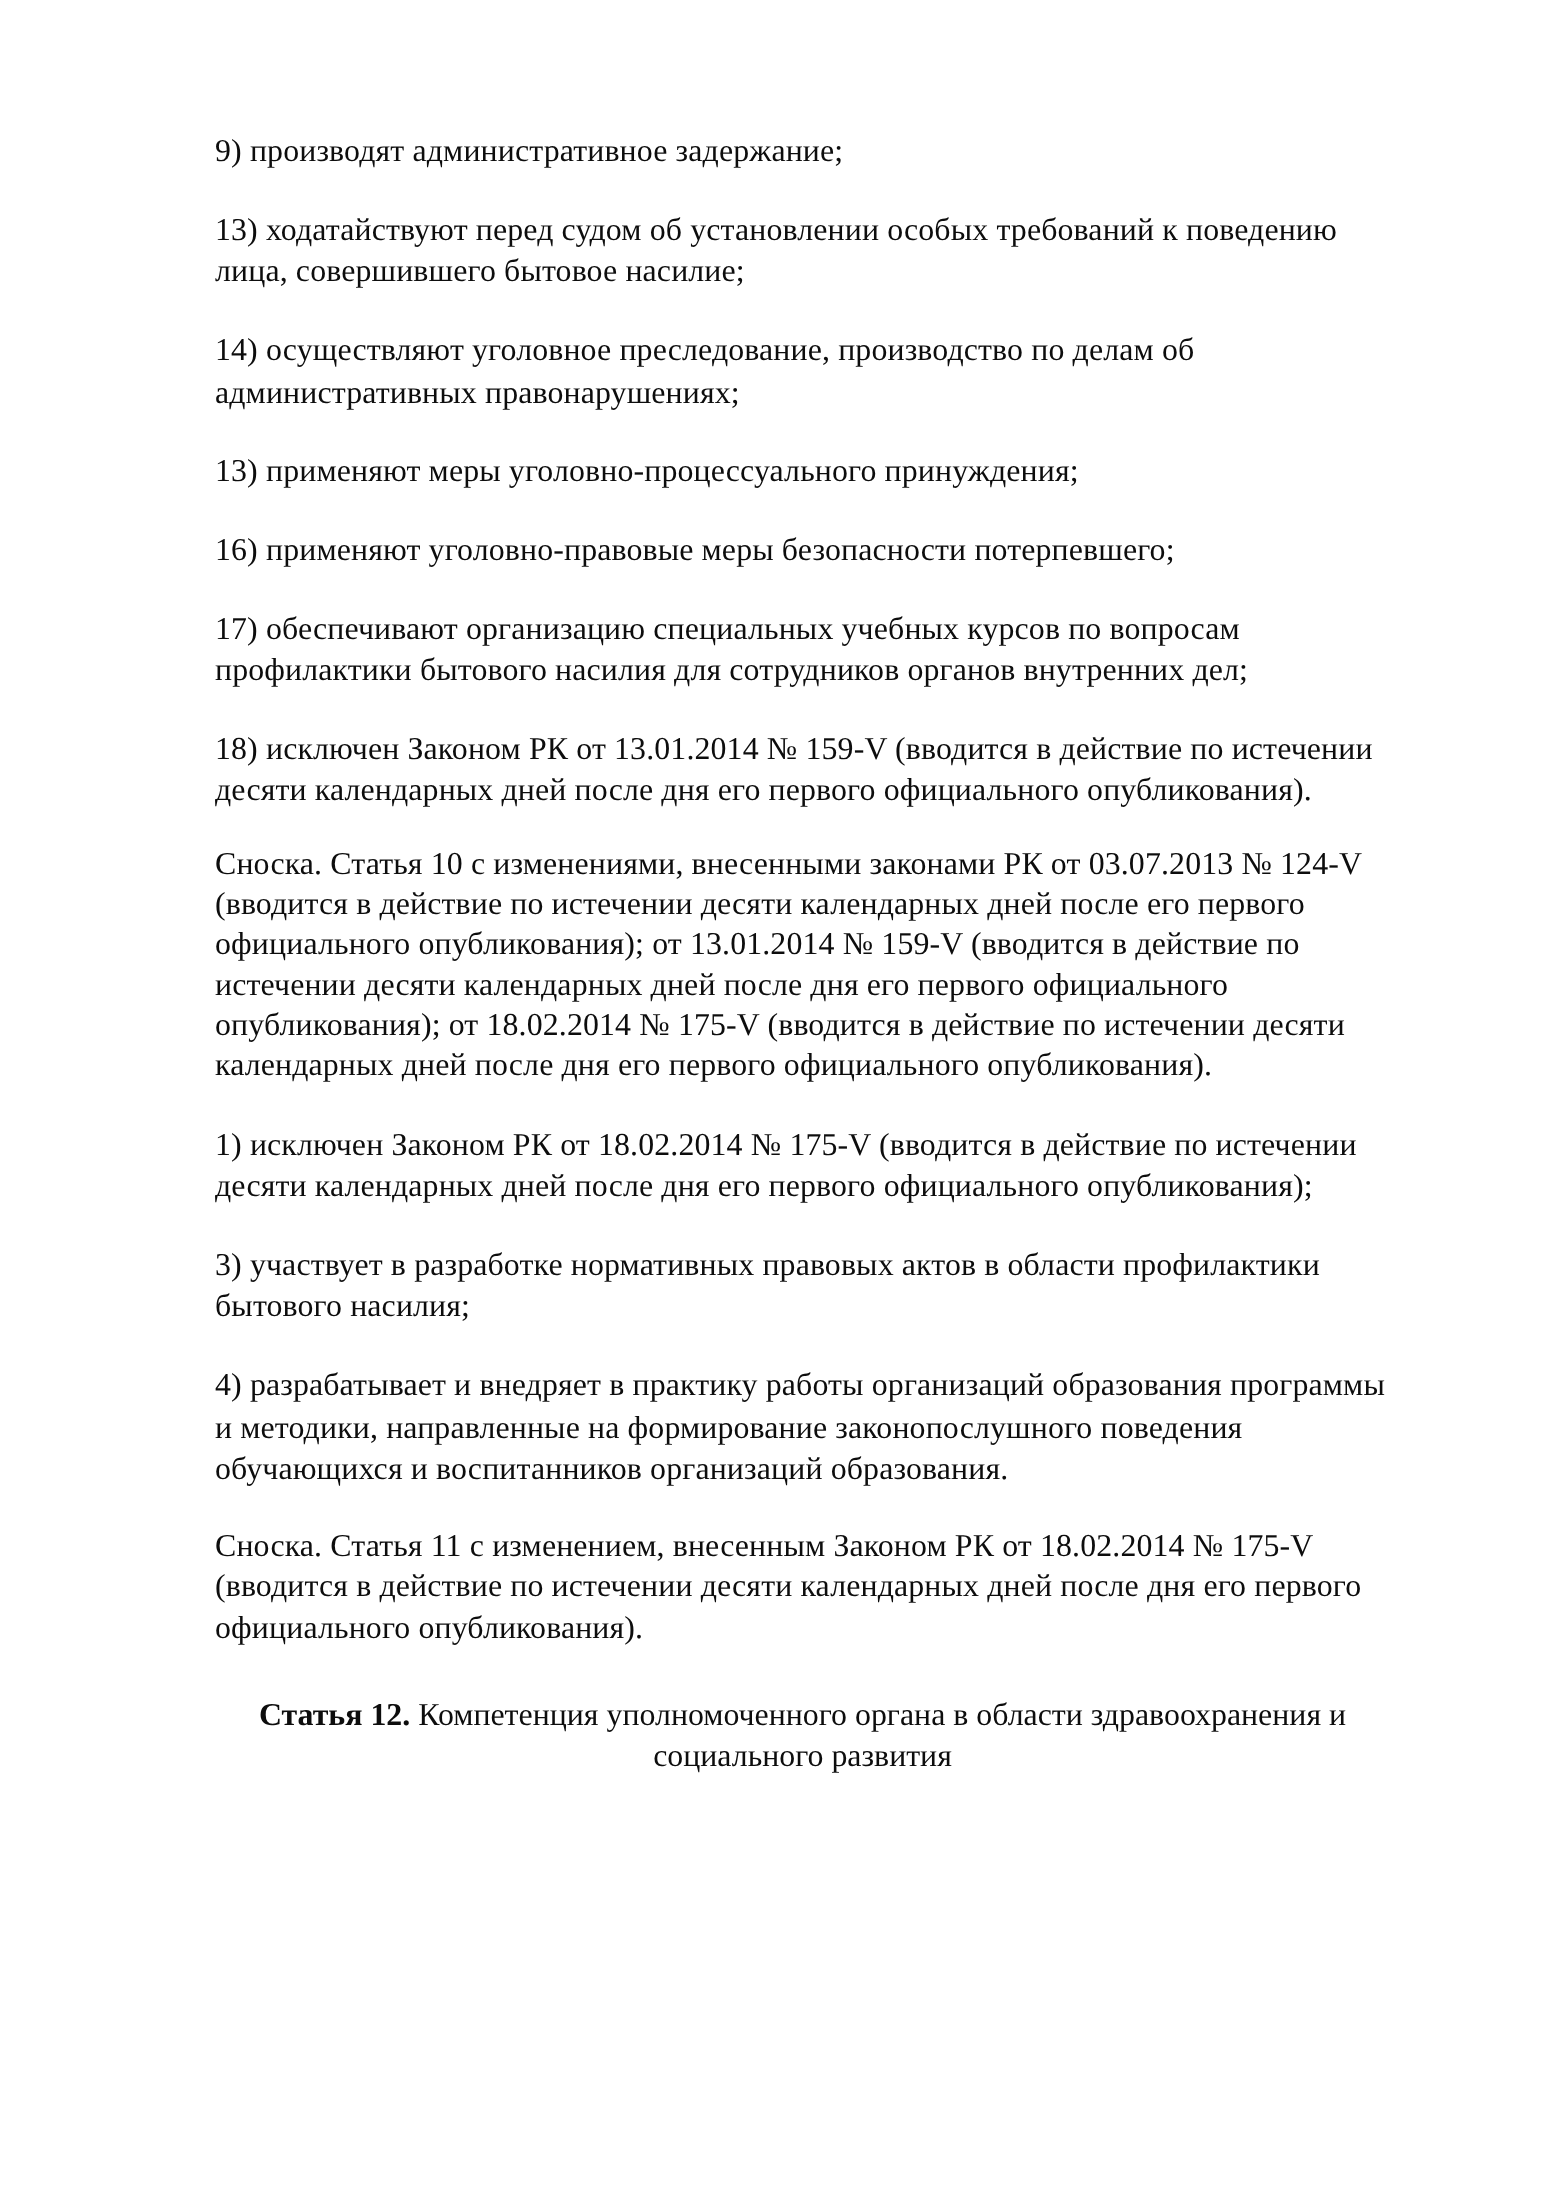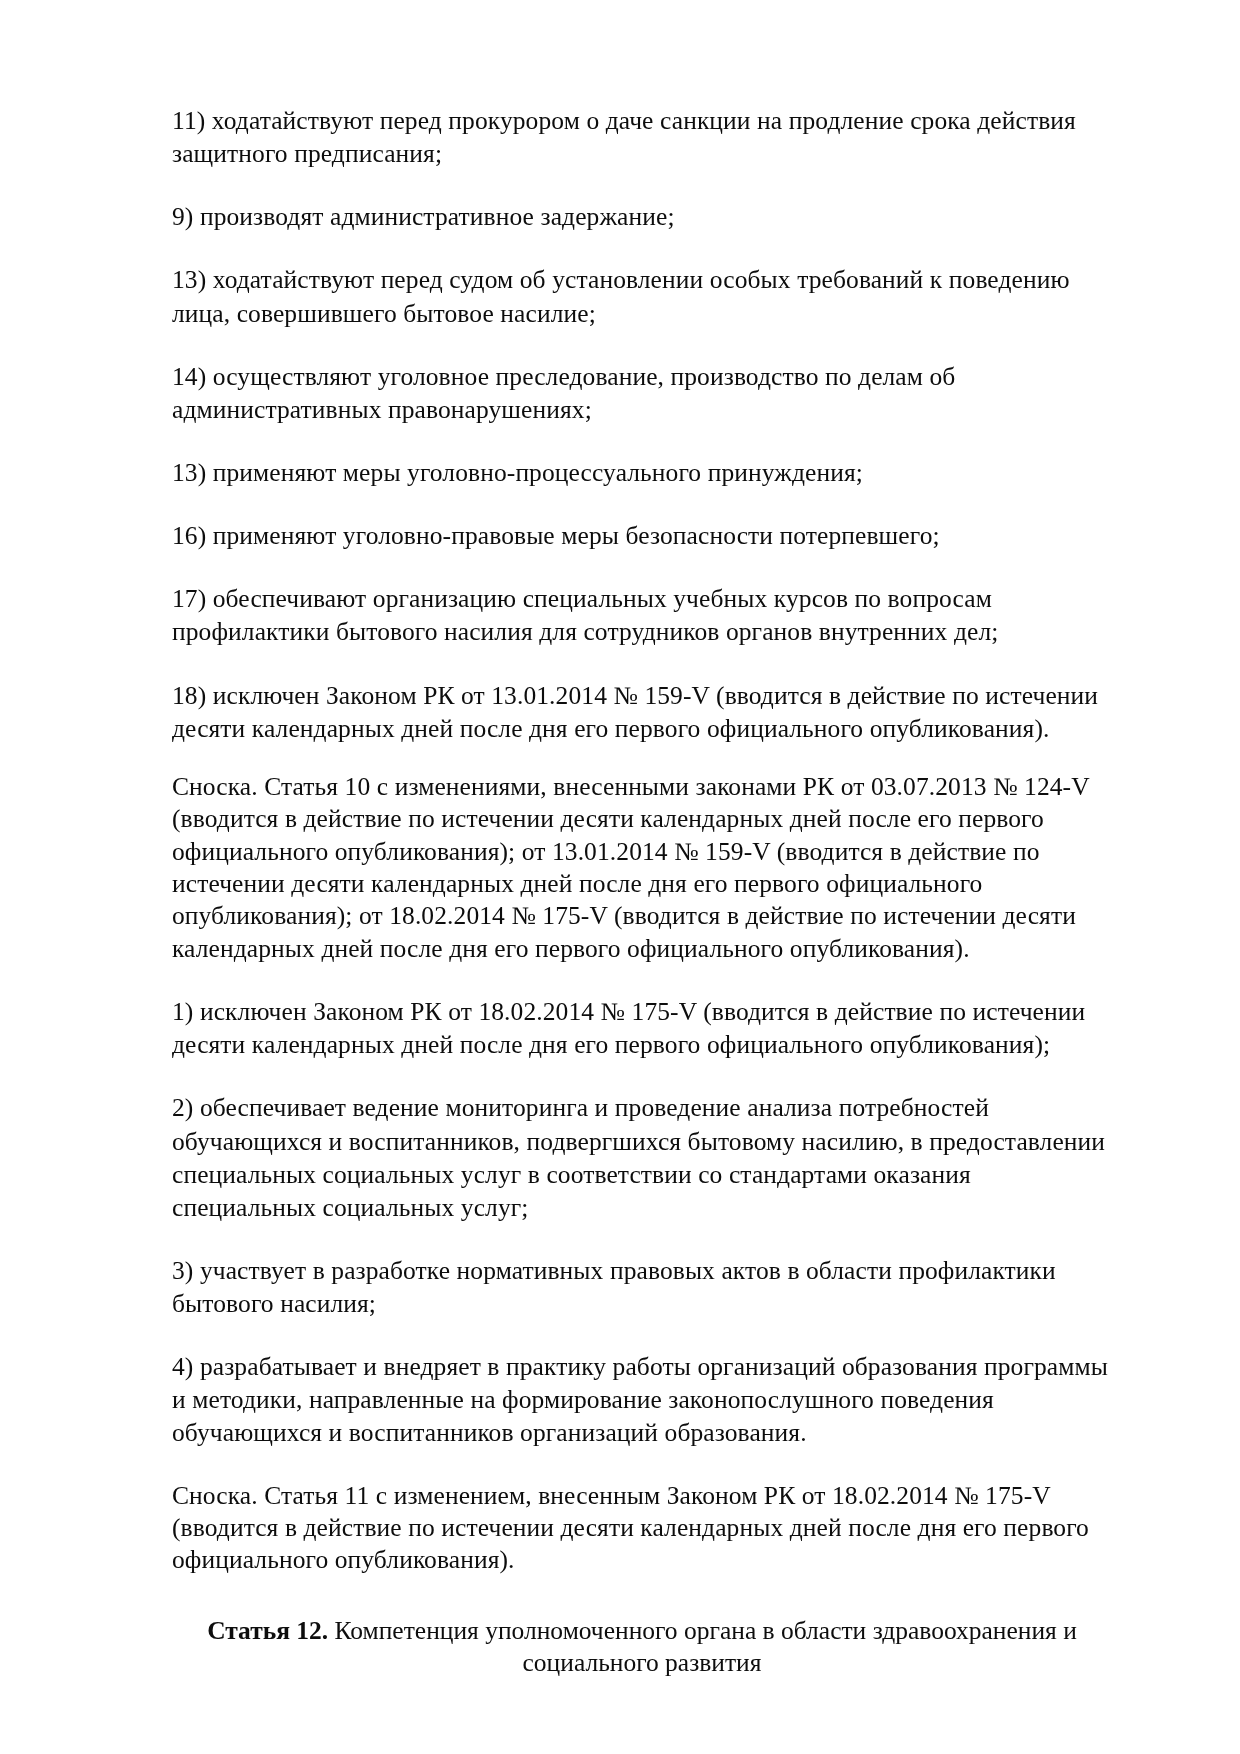--- a/index.html
+++ b/index.html
@@ -53,35 +53,33 @@
   .heading-two-line {
     line-height: 1.28;
   }
 </style>
 </head>
 <body>
 
 <div class="page">
   <div class="doc-body">
 
-    <p class="para">11) ходатайствуют перед прокурором о даче санкции на продление срока действия защитного предписания;</p>
     <p class="para">9) производят административное задержание;</p>
     <p class="para">13) ходатайствуют перед судом об установлении особых требований к поведению лица, совершившего бытовое насилие;</p>
     <p class="para">14) осуществляют уголовное преследование, производство по делам об административных правонарушениях;</p>
     <p class="para">13) применяют меры уголовно-процессуального принуждения;</p>
     <p class="para">16) применяют уголовно-правовые меры безопасности потерпевшего;</p>
     <p class="para">17) обеспечивают организацию специальных учебных курсов по вопросам профилактики бытового насилия для сотрудников органов внутренних дел;</p>
     <p class="para tight">18) исключен Законом РК от 13.01.2014 № 159-V (вводится в действие по истечении десяти календарных дней после дня его первого официального опубликования).</p>
 
     <p class="para block"> Сноска. Статья 10 с изменениями, внесенными законами РК от 03.07.2013 № 124-V (вводится в действие по истечении десяти календарных дней после его первого официального опубликования); от 13.01.2014 № 159-V (вводится в действие по истечении десяти календарных дней после дня его первого официального опубликования); от 18.02.2014 № 175-V (вводится в действие по истечении десяти календарных дней после дня его первого официального опубликования).</p>
 
 
 
     <p class="para">1) исключен Законом РК от 18.02.2014 № 175-V (вводится в действие по истечении десяти календарных дней после дня его первого официального опубликования);</p>
-    <p class="para">2) обеспечивает ведение мониторинга и проведение анализа потребностей обучающихся и воспитанников, подвергшихся бытовому насилию, в предоставлении специальных социальных услуг в соответствии со стандартами оказания специальных социальных услуг;</p>
     <p class="para">3) участвует в разработке нормативных правовых актов в области профилактики бытового насилия;</p>
     <p class="para">4) разрабатывает и внедряет в практику работы организаций образования программы и методики, направленные на формирование законопослушного поведения обучающихся и воспитанников организаций образования.</p>
 
     <p class="para block"> Сноска. Статья 11 с изменением, внесенным Законом РК от 18.02.2014 № 175-V (вводится в действие по истечении десяти календарных дней после дня его первого официального опубликования).</p>
 
     <p class="article-heading heading-two-line heading-top-gap">
       <span class="art-num">Статья 12.</span><span> Компетенция уполномоченного органа в области здравоохранения и социального развития</span>
     </p>
 
   </div>

